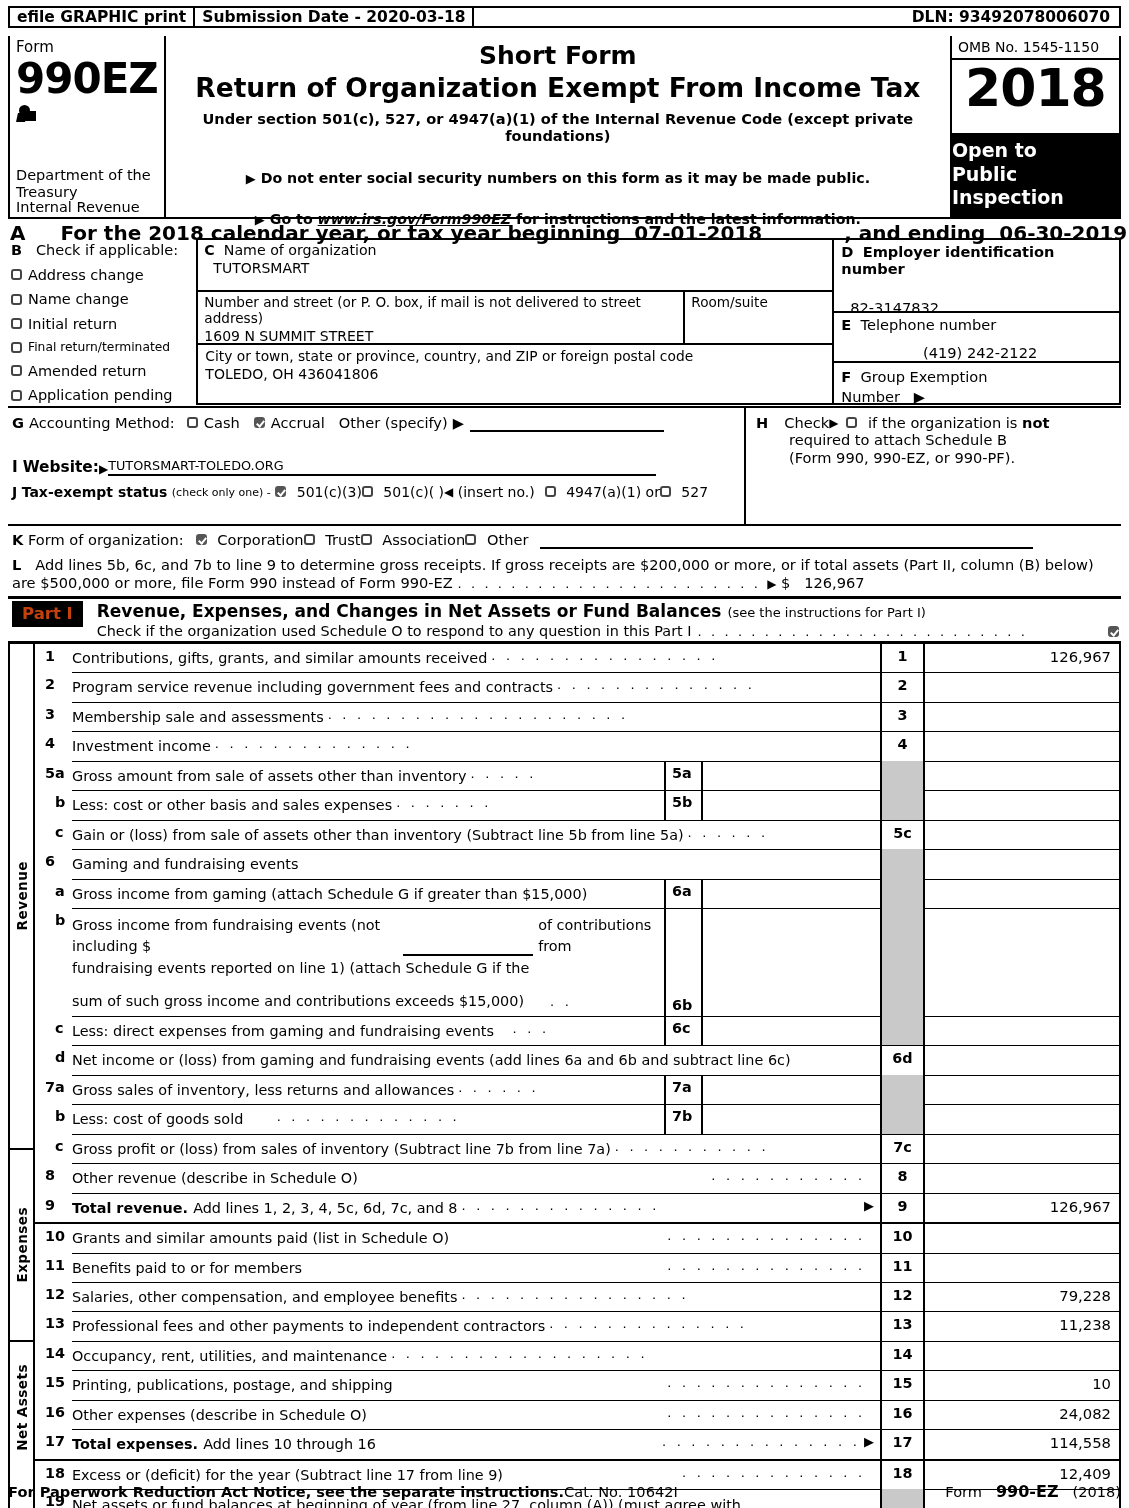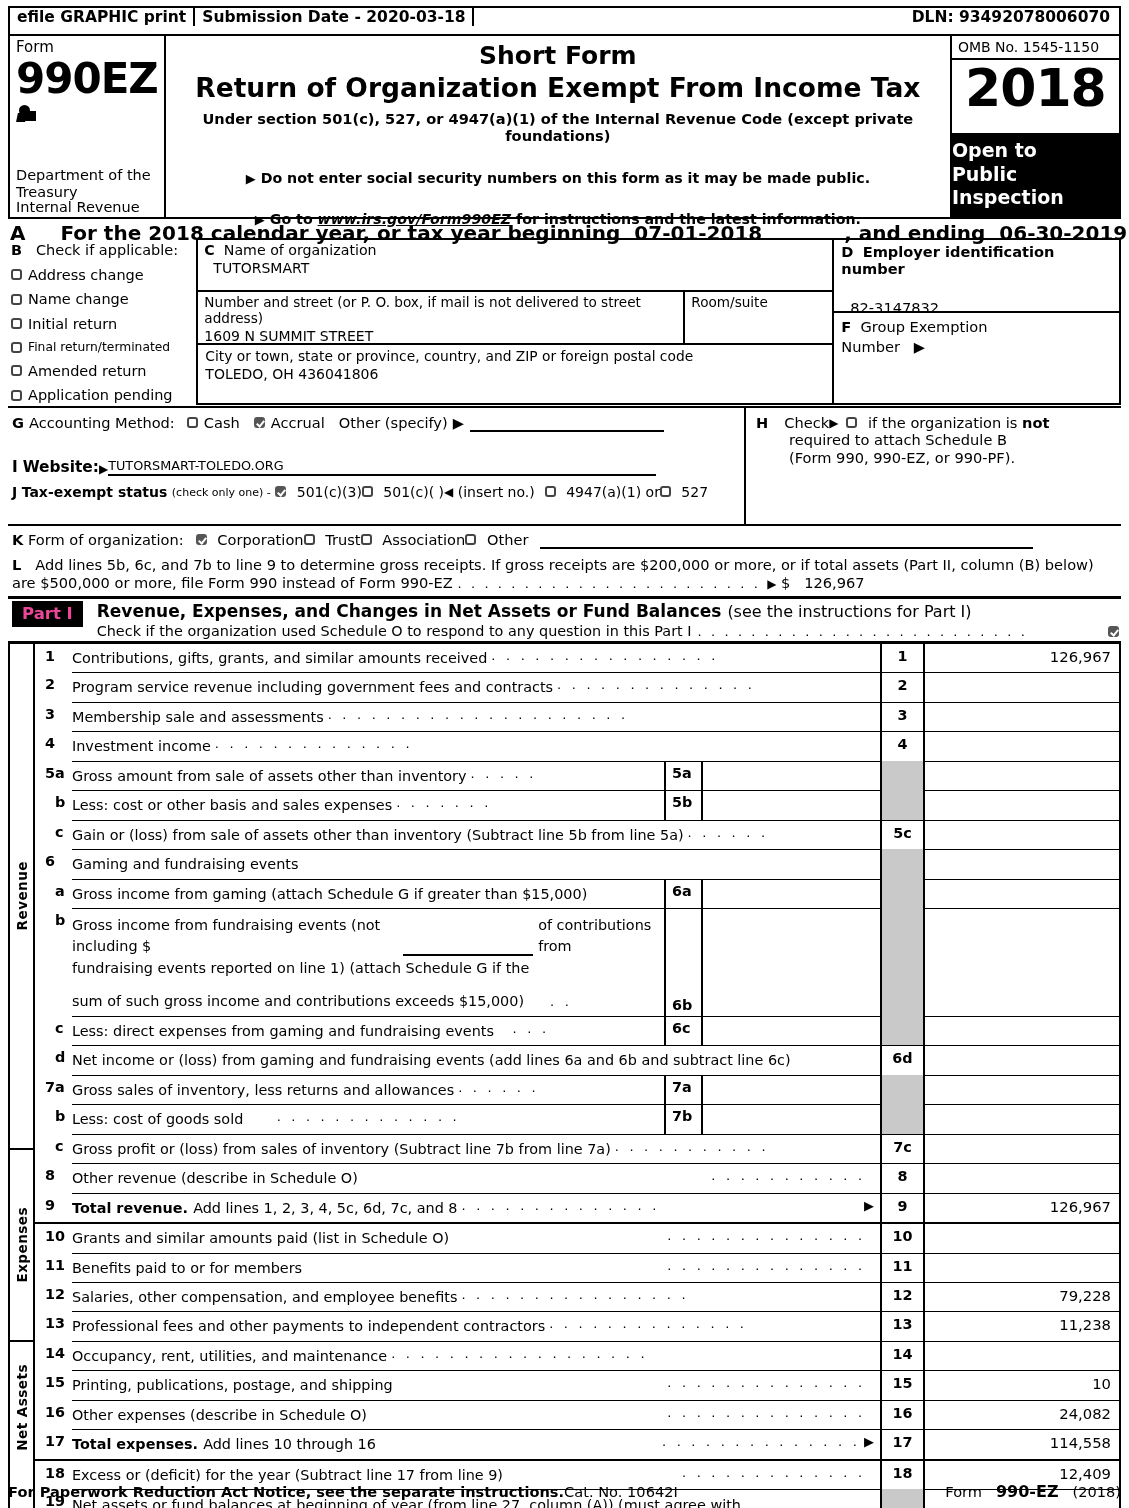--- a/index.html
+++ b/index.html
@@ -21,21 +21,21 @@
   }
 
   
   .b { font-weight: bold; }
   .dots { letter-spacing: 2.6px; font-size: 13px; }
 
   
   .efilebar {
     position: absolute;
     left: 8px; top: 6px;
-    width: 1113px; height: 30px;
+    width: 1113px; height: 22px;
     border: 2.5px solid #000;
     box-sizing: border-box;
     display: flex;
     align-items: flex-start;
   }
   .efilebar .cell {
     display: flex; align-items: center;
     font-weight: bold;
     font-size: 15.5px;
     padding: 0 7px;
@@ -260,31 +260,31 @@
   .part1 {
     position: absolute;
     left: 8px; top: 596px;
     width: 1113px;
     box-sizing: border-box;
     border-top: 3px solid #000;
     display: flex;
     padding-top: 2px;
   }
   .part1-badge {
-    background: #000; color: #ec4899;
+    background: #000; color: #c2410c;
     font-weight: bold; font-size: 16.5px;
     padding: 2px 10px 3px 10px;
     height: 21px;
     line-height: 21px;
     margin-left: 4px;
     flex: 0 0 auto;
   }
   .part1-txt { margin-left: 14px; flex: 1 1 auto; }
   .part1-title { font-size: 17px; font-weight: bold; }
-  .part1-title .sm { font-size: 16px; font-weight: normal; }
+  .part1-title .sm { font-size: 13px; font-weight: normal; }
   .part1-check { font-size: 14.4px; display:flex; align-items:center; margin-top: 2px; }
   .part1-check .dots { flex: 1 1 auto; overflow: hidden; white-space: nowrap; margin-left: 6px; }
 
   
   .tbl {
     position: absolute;
     left: 8px; top: 641px;
     width: 1113px;
     box-sizing: border-box;
     border-top: 3px solid #000;
@@ -516,20 +516,27 @@
       </div>
     </div>
 
     <div class="ent-right">
       <div class="ent-ein">
         <div>
           <span class="b">D</span>
           <span>&nbsp;</span><span class="b">Employer identification number</span>
         </div>
         <div class="val">82-3147832</div>
+      </div>
+      <div class="ent-tel">
+        <div>
+          <span class="b">E</span>
+          <span>&nbsp;</span><span>Telephone number</span>
+        </div>
+        <div class="val">(419) 242-2122</div>
       </div>
       <div class="ent-grp">
         <div>
           <span class="b">F</span>
           <span>&nbsp;</span><span>Group Exemption</span>
         </div>
         <div class="l2">
           <span>Number</span>
           <span>&nbsp;&nbsp;</span><span>▶</span>
           <span></span>

